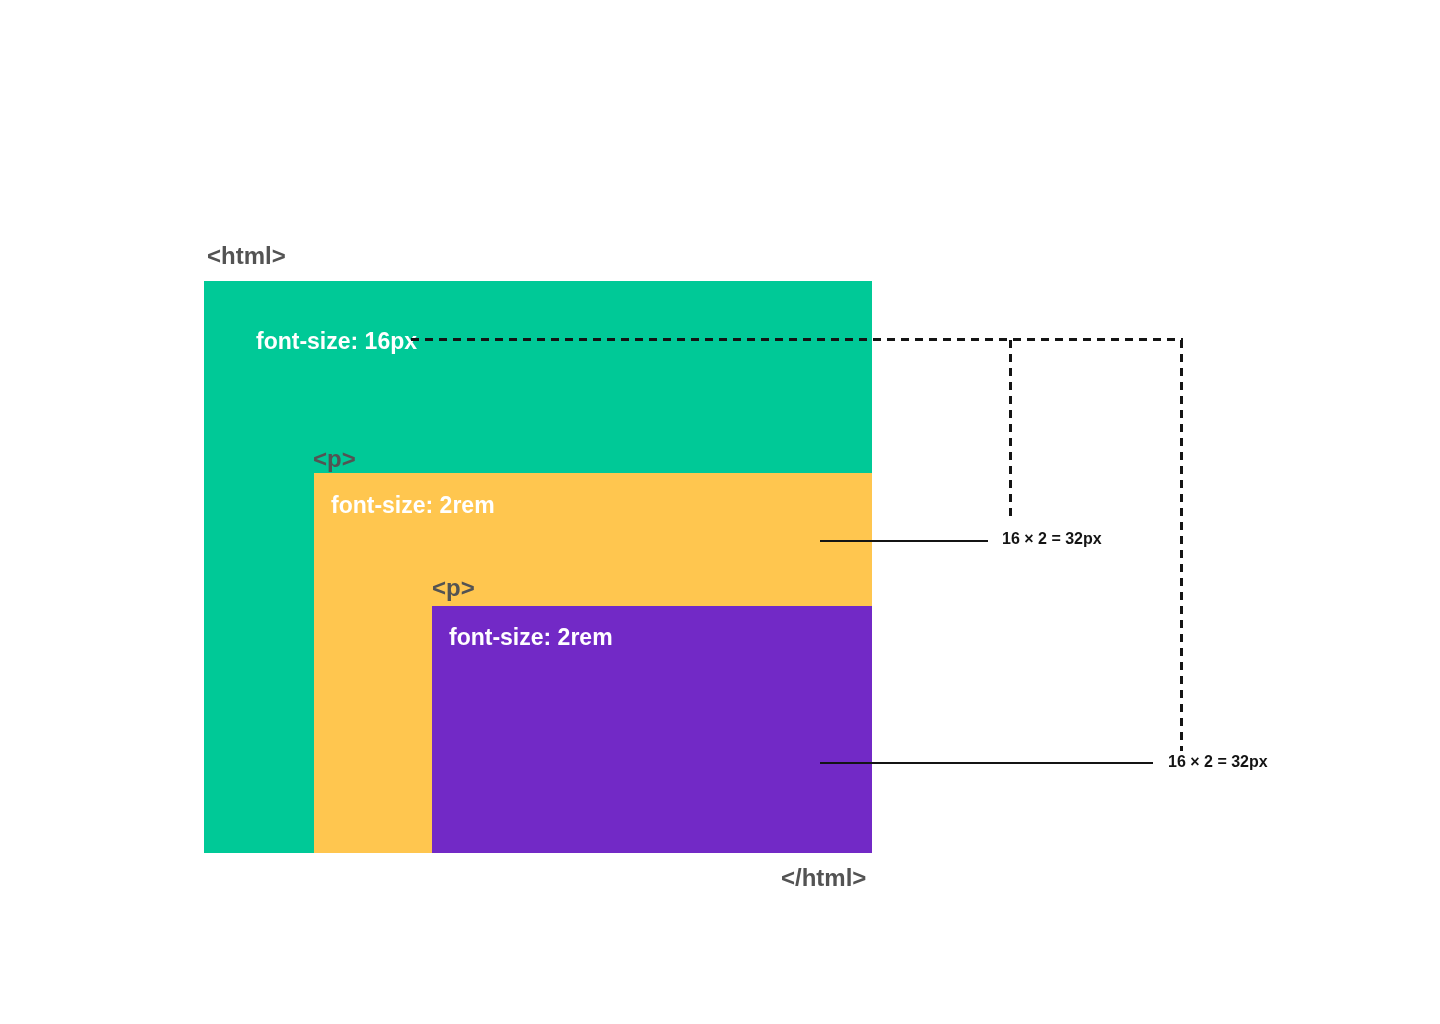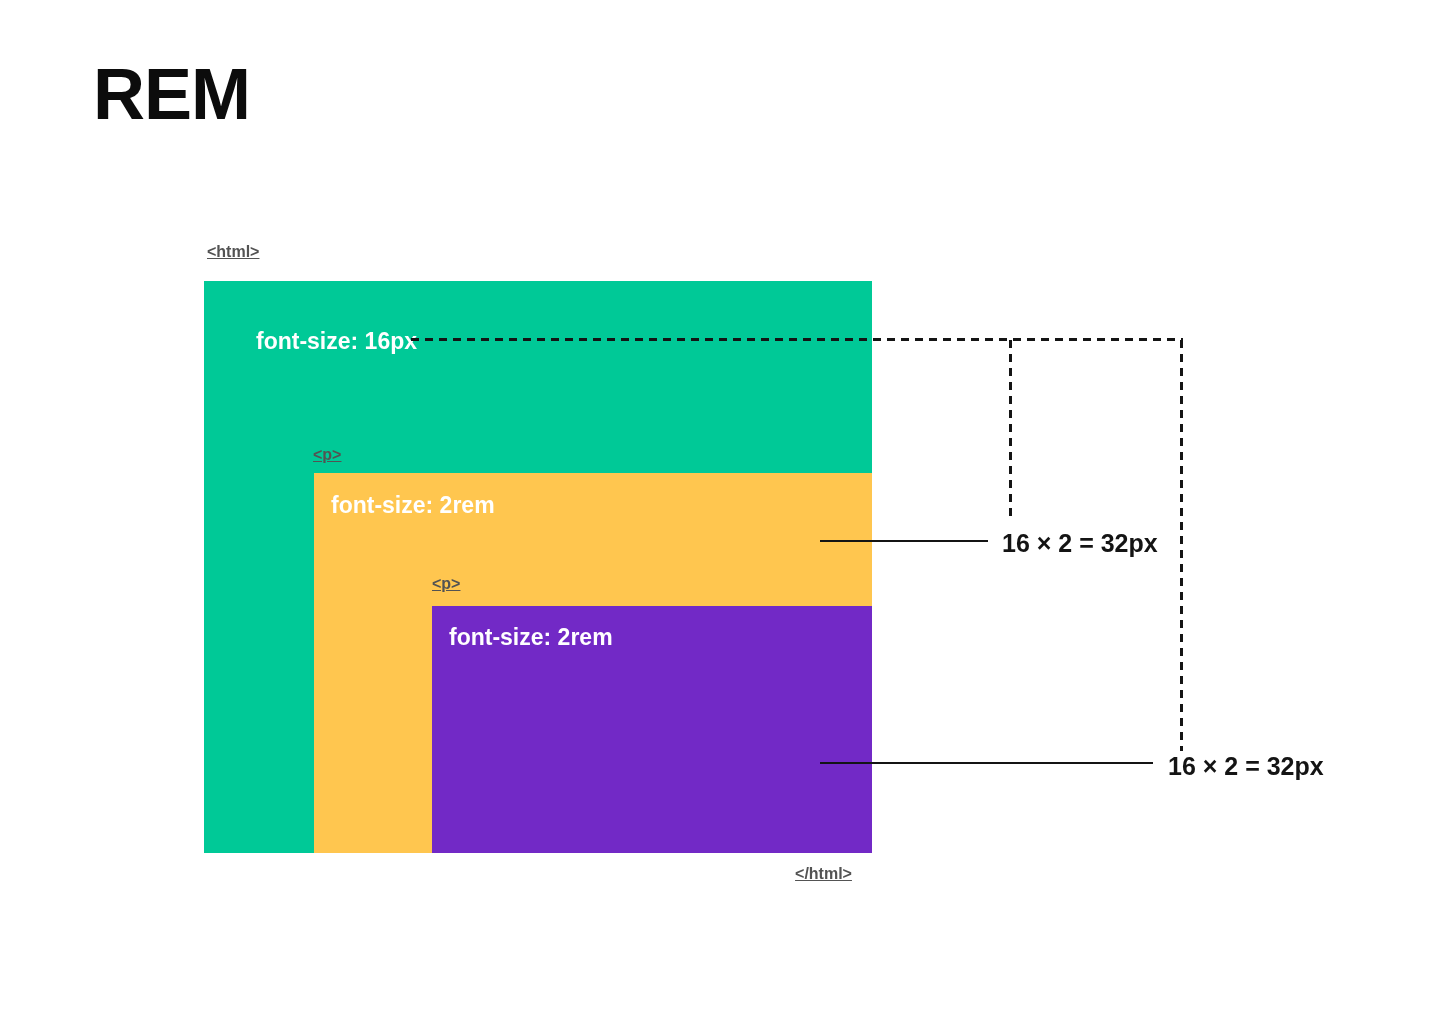--- a/index.html
+++ b/index.html
@@ -39,24 +39,23 @@
     font-size: 23px;
     line-height: 1;
     white-space: nowrap;
   }
   .txt-html-size  { left: 256px; top: 330px; text-align: right; }
   .txt-p-outer    { left: 331px; top: 494px; }
   .txt-p-inner    { left: 449px; top: 626px; }
   .tag-label {
     position: absolute;
     font-weight: bold;
-    font-size: 16px;
+    font-size: 24px;
     line-height: 1;
     white-space: nowrap;
-    text-decoration: underline;
   }
   .lbl-html-open  { left: 207px; top: 244px; }
   .lbl-p-outer    { left: 313px; top: 447px; }
   .lbl-p-inner    { left: 432px; top: 576px; }
   .lbl-html-close { left: 781px; top: 866px; width: 85px; text-align: center; }
   .dashed-h {
     position: absolute;
     left: 411px; top: 338px;
     width: 772px; height: 3px;
   }
@@ -65,33 +64,32 @@
   .dashed-v-2 { left: 1180px; top: 340px; height: 411px; }
   .solid-line {
     position: absolute;
     height: 2px;
   }
   .solid-1 { left: 820px; top: 540px; width: 168px; }
   .solid-2 { left: 820px; top: 762px; width: 333px; }
   .annotation {
     position: absolute;
     font-weight: bold;
-    font-size: 25px;
+    font-size: 16px;
     line-height: 1.1;
     white-space: nowrap;
   }
   .ann-1 { left: 1002px; top: 530px; }
   .ann-2 { left: 1168px; top: 753px; }
 </style>
 </head>
 <body>
 
 <div class="canvas">
 
-  <h1 class="title">REM</h1>
 
   <div class="tag-label lbl-html-open" style="color: rgb(83, 83, 83);">&lt;html&gt;</div>
 
   <div class="box box-html" style="background-color: rgb(0, 201, 151);"></div>
 
   <div class="box box-p-outer" style="background-color: rgb(255, 198, 79);"></div>
 
   <div class="box box-p-inner" style="background-color: rgb(114, 41, 198);"></div>
 
   <div class="tag-label lbl-p-outer" style="color: rgb(83, 83, 83);">&lt;p&gt;</div>

